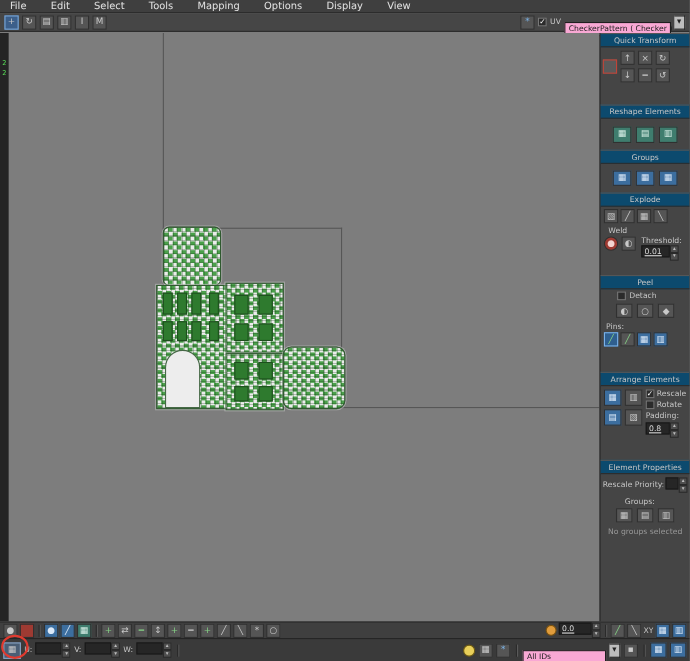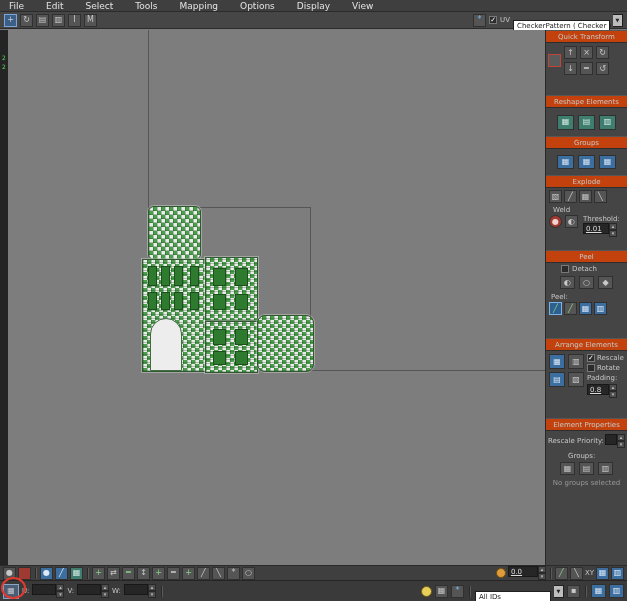--- a/index.html
+++ b/index.html
@@ -18,21 +18,21 @@
         display:flex;align-items:center;justify-content:center;font-size:8px;color:#c9c9c9;
         flex:0 0 auto;overflow:hidden;line-height:1;}
   .bsel{background:#3c5f8a;border-color:#7aa7d8;}
   .bblue{background:#3c6e9f;color:#dce9f8;}
   .bred{background:#9e3a32;color:#f3d3d0;}
   .bteal{background:#3f7d6e;color:#d8efe7;}
   .green{color:#86d386;}
   .bluet{color:#7db8ef;}
   .spacer{flex:1;}
   .sep{width:1px;height:11px;background:#2a2a2a;box-shadow:1px 0 0 #5a5a5a;margin:0 2px;flex:0 0 auto;}
-  .dropdown{height:13px;background:#ffffff;color:#1c1c1c;font-size:7px;display:flex;
+  .dropdown{height:13px;background:#f9a8d4;color:#1c1c1c;font-size:7px;display:flex;
             align-items:center;padding:0 3px;border:1px solid #1f1f1f;box-sizing:border-box;white-space:nowrap;margin-top:12px;}
   .dd-arrow{width:10px;height:13px;background:#bdbdbd;border:1px solid #1f1f1f;border-left:none;
             display:flex;align-items:center;justify-content:center;font-size:5px;color:#222;box-sizing:border-box;}
   
   .leftstrip{position:absolute;left:0;top:30px;width:8px;height:535px;background:#242424;
              font-size:6px;color:#58e058;display:flex;flex-direction:column;align-items:center;padding-top:24px;box-sizing:border-box;gap:2px;}
   
   .canvas{position:absolute;left:8px;top:30px;width:537px;height:535px;background:#7d7d7d;overflow:hidden;}
   .gline{position:absolute;background:#565656;}
   .island{position:absolute;border:1px solid #2f5a2f;box-sizing:border-box;
@@ -40,21 +40,21 @@
       repeating-linear-gradient(0deg, rgba(20,60,20,.28) 0 1px, transparent 1px 4px),
       repeating-linear-gradient(90deg, rgba(20,60,20,.28) 0 1px, transparent 1px 4px),
       conic-gradient(#4aa04a 25%, #ececec 0 50%, #4aa04a 0 75%, #ececec 0);
     background-size:auto,auto,8px 8px;
     box-shadow:0 0 0 1px rgba(240,240,240,.35);}
   .win{position:absolute;background:#2e7a2e;border:1px solid #1d4f1d;box-sizing:border-box;}
   .arch{position:absolute;background:#ededed;border:1px solid #466946;border-radius:16px 16px 0 0;box-sizing:border-box;}
   
   .panel{position:absolute;left:545px;top:30px;width:82px;height:535px;background:#454545;
          border-left:1px solid #282828;box-sizing:border-box;font-size:7px;color:#cfcfcf;}
-  .sec-h{height:11px;background:#c2410c;border-top:1px solid #565656;border-bottom:1px solid #2d2d2d;
+  .sec-h{height:11px;background:#0c4a6e;border-top:1px solid #565656;border-bottom:1px solid #2d2d2d;
          display:flex;align-items:center;justify-content:center;font-size:7px;color:#c6c6c6;cursor:default;}
   .row{display:flex;align-items:center;gap:2px;}
   .col{display:flex;flex-direction:column;gap:3px;}
   .tinylabel{font-size:7px;color:#c6c6c6;white-space:nowrap;overflow:hidden;}
   .muted{color:#989898;}
   .center{text-align:center;}
   .field{background:#262626;border:1px solid #181818;color:#dcdcdc;font-size:7px;height:11px;
          display:flex;align-items:center;padding:0 2px;box-sizing:border-box;text-decoration:underline;}
   .fieldwrap{display:flex;align-items:stretch;}
   .spin{display:flex;flex-direction:column;width:8px;}
@@ -205,21 +205,21 @@
     <div style="height:75px;box-sizing:border-box;padding:2px 3px">
       <div class="row" style="margin-left:12px;gap:3px">
         <span class="cb"></span>
         <span class="tinylabel">Detach</span>
       </div>
       <div class="row" style="justify-content:center;gap:4px;margin-top:3px">
         <span class="pic" style="width:15px">◐</span>
         <span class="pic" style="width:15px">○</span>
         <span class="pic" style="width:15px">◆</span>
       </div>
-      <div class="tinylabel" style="margin:4px 0 1px 2px">Peel:</div>
+      <div class="tinylabel" style="margin:4px 0 1px 2px">Pins:</div>
       <div class="row" style="gap:2px">
         <span class="pic green" style="background:#2f5f8f;border-color:#7ab1e8">╱</span>
         <span class="pic green">╱</span>
         <span class="pic bblue">▦</span>
         <span class="pic bblue">▥</span>
       </div>
     </div>
 
     <div class="sec-h">Arrange Elements</div>
     <div style="height:67px;box-sizing:border-box;padding:3px">

